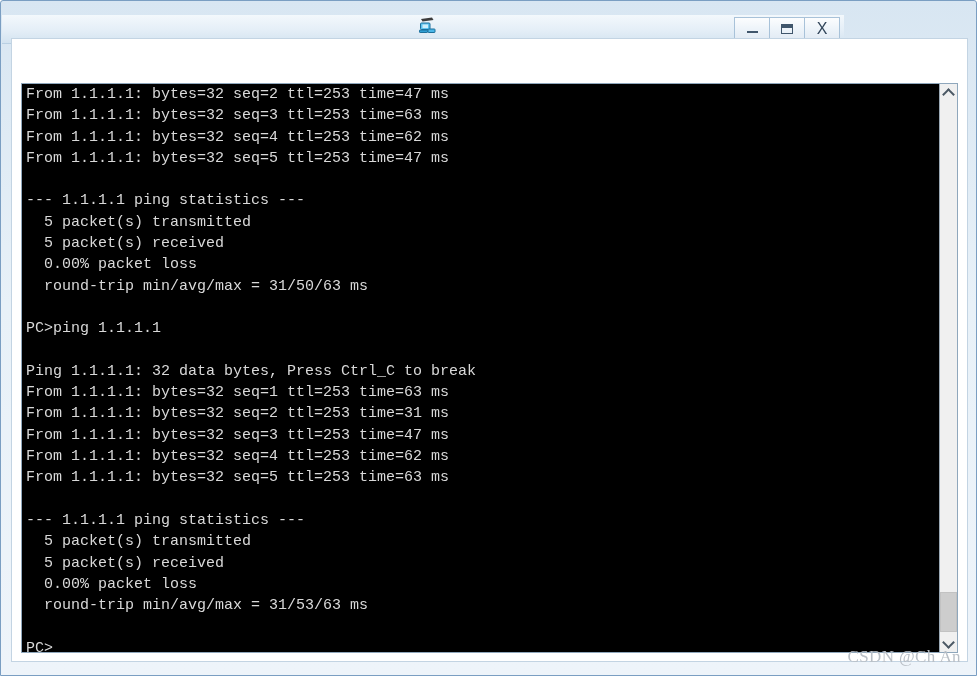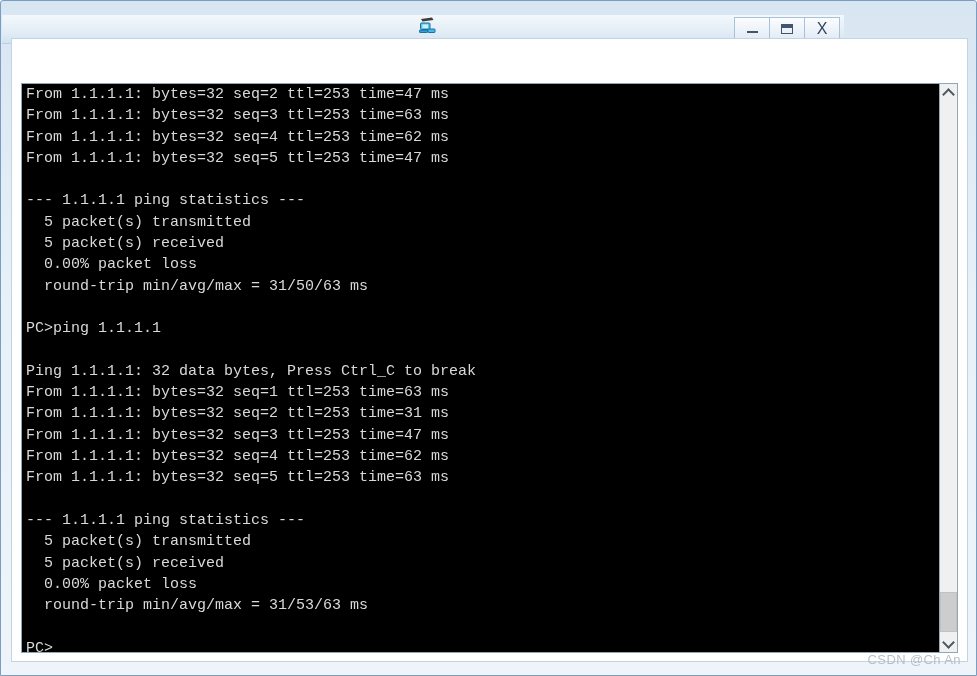--- a/index.html
+++ b/index.html
@@ -203,23 +203,23 @@
     background: #cdcdcd;
     border: 1px solid #c2c2c2;
     box-sizing: border-box;
   }
 
   
   #watermark {
     position: absolute;
     right: 15px;
     bottom: 8px;
-    font-size: 13px;
+    font-size: 17px;
     color: #b9bfc6;
-    font-family: Liberation Sans, sans-serif;
+    font-family: Liberation Serif, serif;
     letter-spacing: .4px;
     z-index: 10;
     pointer-events: none;
     text-align: right;
   }
 </style>
 </head>
 <body>
 
 <div id="window">

